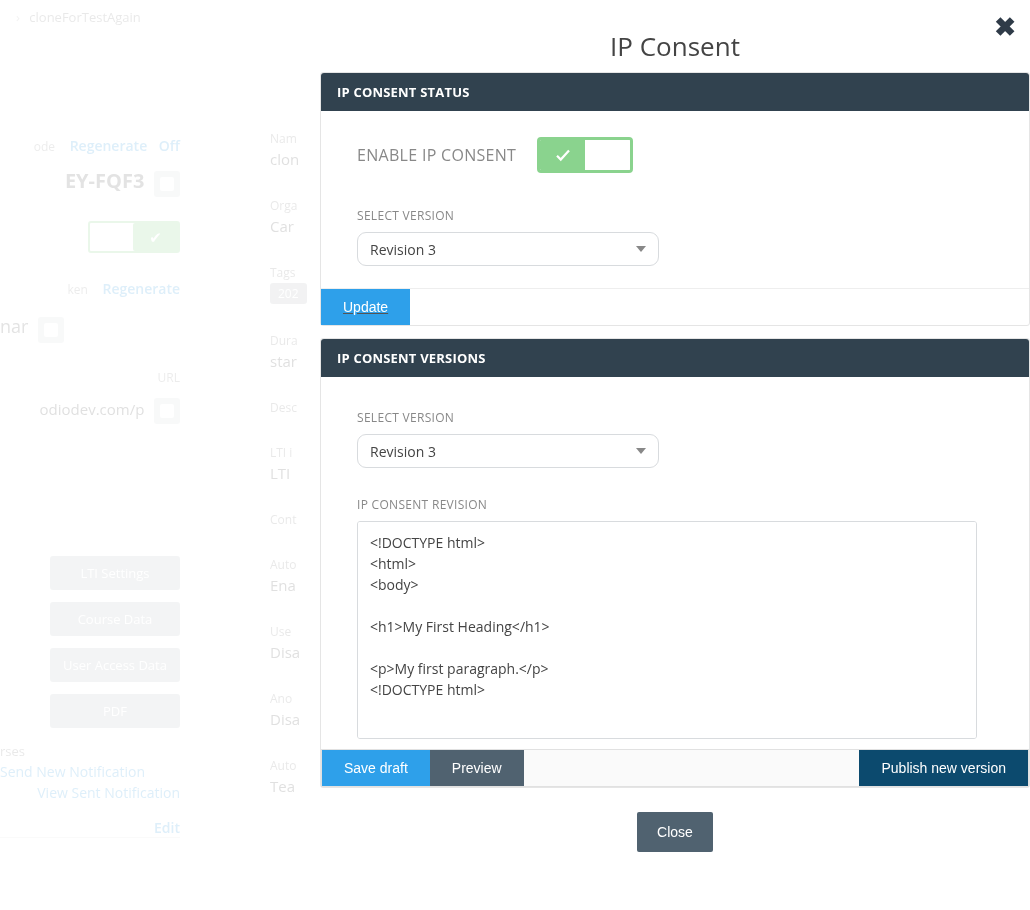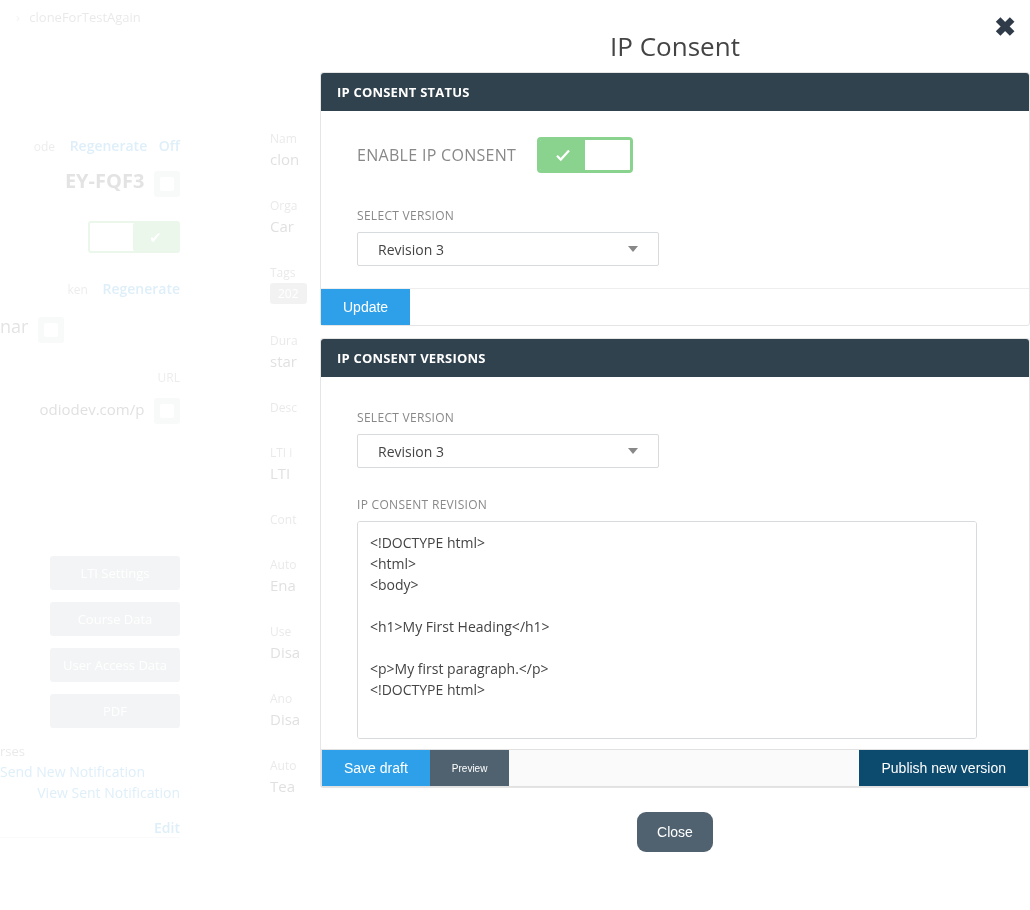--- a/index.html
+++ b/index.html
@@ -37,33 +37,33 @@
 
 .modal { position: absolute; left: 320px; top: 0; width: 710px; height: 910px; background: #fff; z-index: 3; padding: 0; }
 .modal-close { position: absolute; right: 14px; top: 8px; font-size: 26px; font-weight: 700; color: #2f3b48; cursor: pointer; }
 .modal-title { text-align: center; font-size: 26px; font-weight: 400; color: #444; padding: 28px 0 8px; }
 .panel { border: 1px solid #e5e5e5; border-radius: 3px; margin: 0 0 12px 0; background: #fff; }
 .panel-header { background: #31424f; color: #fff; font-weight: 700; font-size: 13px; letter-spacing: .2px; padding: 10px 16px; border-radius: 3px 3px 0 0; }
 .panel-body { padding: 26px 36px 22px; }
 .panel-body2 { padding: 26px 36px 6px; }
 .form-row { display: flex; align-items: center; margin-bottom: 8px; }
 .form-label { width: 180px; font-size: 16px; color: #888; letter-spacing: .3px; }
-.select { width: 302px; height: 34px; border: 1px solid #d8dbde; border-radius: 2px; padding: 0 20px; display: flex; align-items: center; justify-content: space-between; color: #444; font-size: 14px; cursor: pointer; }
+.select { width: 302px; height: 34px; border: 1px solid #d8dbde; border-radius: 9px; padding: 0 12px; display: flex; align-items: center; justify-content: space-between; color: #444; font-size: 14px; cursor: pointer; }
 .select .caret { width: 0; height: 0; border-left: 5px solid transparent; border-right: 5px solid transparent; border-top: 6px solid #888; }
 .label-above { font-size: 12px; color: #888; letter-spacing: .3px; margin: 6px 0 8px; }
-.update-bar { display: flex; border-top: 1px solid #eee; }
+.update-bar { display: flex; border-top: 1px solid #eee; text-decoration: underline; }
 .btn-blue { background: #2ea0ea; color: #fff; border: none; padding: 10px 22px; font-size: 14px; cursor: pointer; }
-.btn-dark { background: #506270; color: #fff; border: none; padding: 10px 22px; font-size: 10px; cursor: pointer; }
+.btn-dark { background: #506270; color: #fff; border: none; padding: 10px 22px; font-size: 14px; cursor: pointer; }
 .btn-red { background: #0c4a6e; color: #fff; border: none; padding: 10px 22px; font-size: 14px; cursor: pointer; }
 .textarea-wrap { position: relative; }
 textarea.revision { width: 620px; height: 218px; border: 1px solid #d8dbde; border-radius: 3px; padding: 10px 12px; font-family: inherit; font-size: 14px; color: #444; resize: none; overflow-y: scroll; line-height: 1.5; }
 .action-bar { display: flex; align-items: stretch; margin-top: 0; border: 1px solid #e1e1e1; }
 .action-bar .spacer { flex: 1; background: #fafafa; }
 .close-wrap { text-align: center; margin-top: 24px; }
-.btn-close { background: #506270; color: #fff; border: none; padding: 12px 20px; font-size: 14px; cursor: pointer; border-radius: 9px; }
+.btn-close { background: #506270; color: #fff; border: none; padding: 12px 20px; font-size: 14px; cursor: pointer; border-radius: 2px; }
 
 
 .toggle { display: inline-flex; width: 96px; height: 36px; border: 3px solid #8ad38e; border-radius: 4px; overflow: hidden; cursor: pointer;}
 .toggle-left { width: 48px; height: 100%; background: #8ad38e; display: flex; align-items:center; justify-content:center; }
 .toggle-left svg { width: 18px; height: 18px; stroke: #fff; stroke-width: 3; fill: none; }
 .toggle-right { width: 48px; height: 100%; background: #fff; }
 </style>
 </head>
 <body>
 

